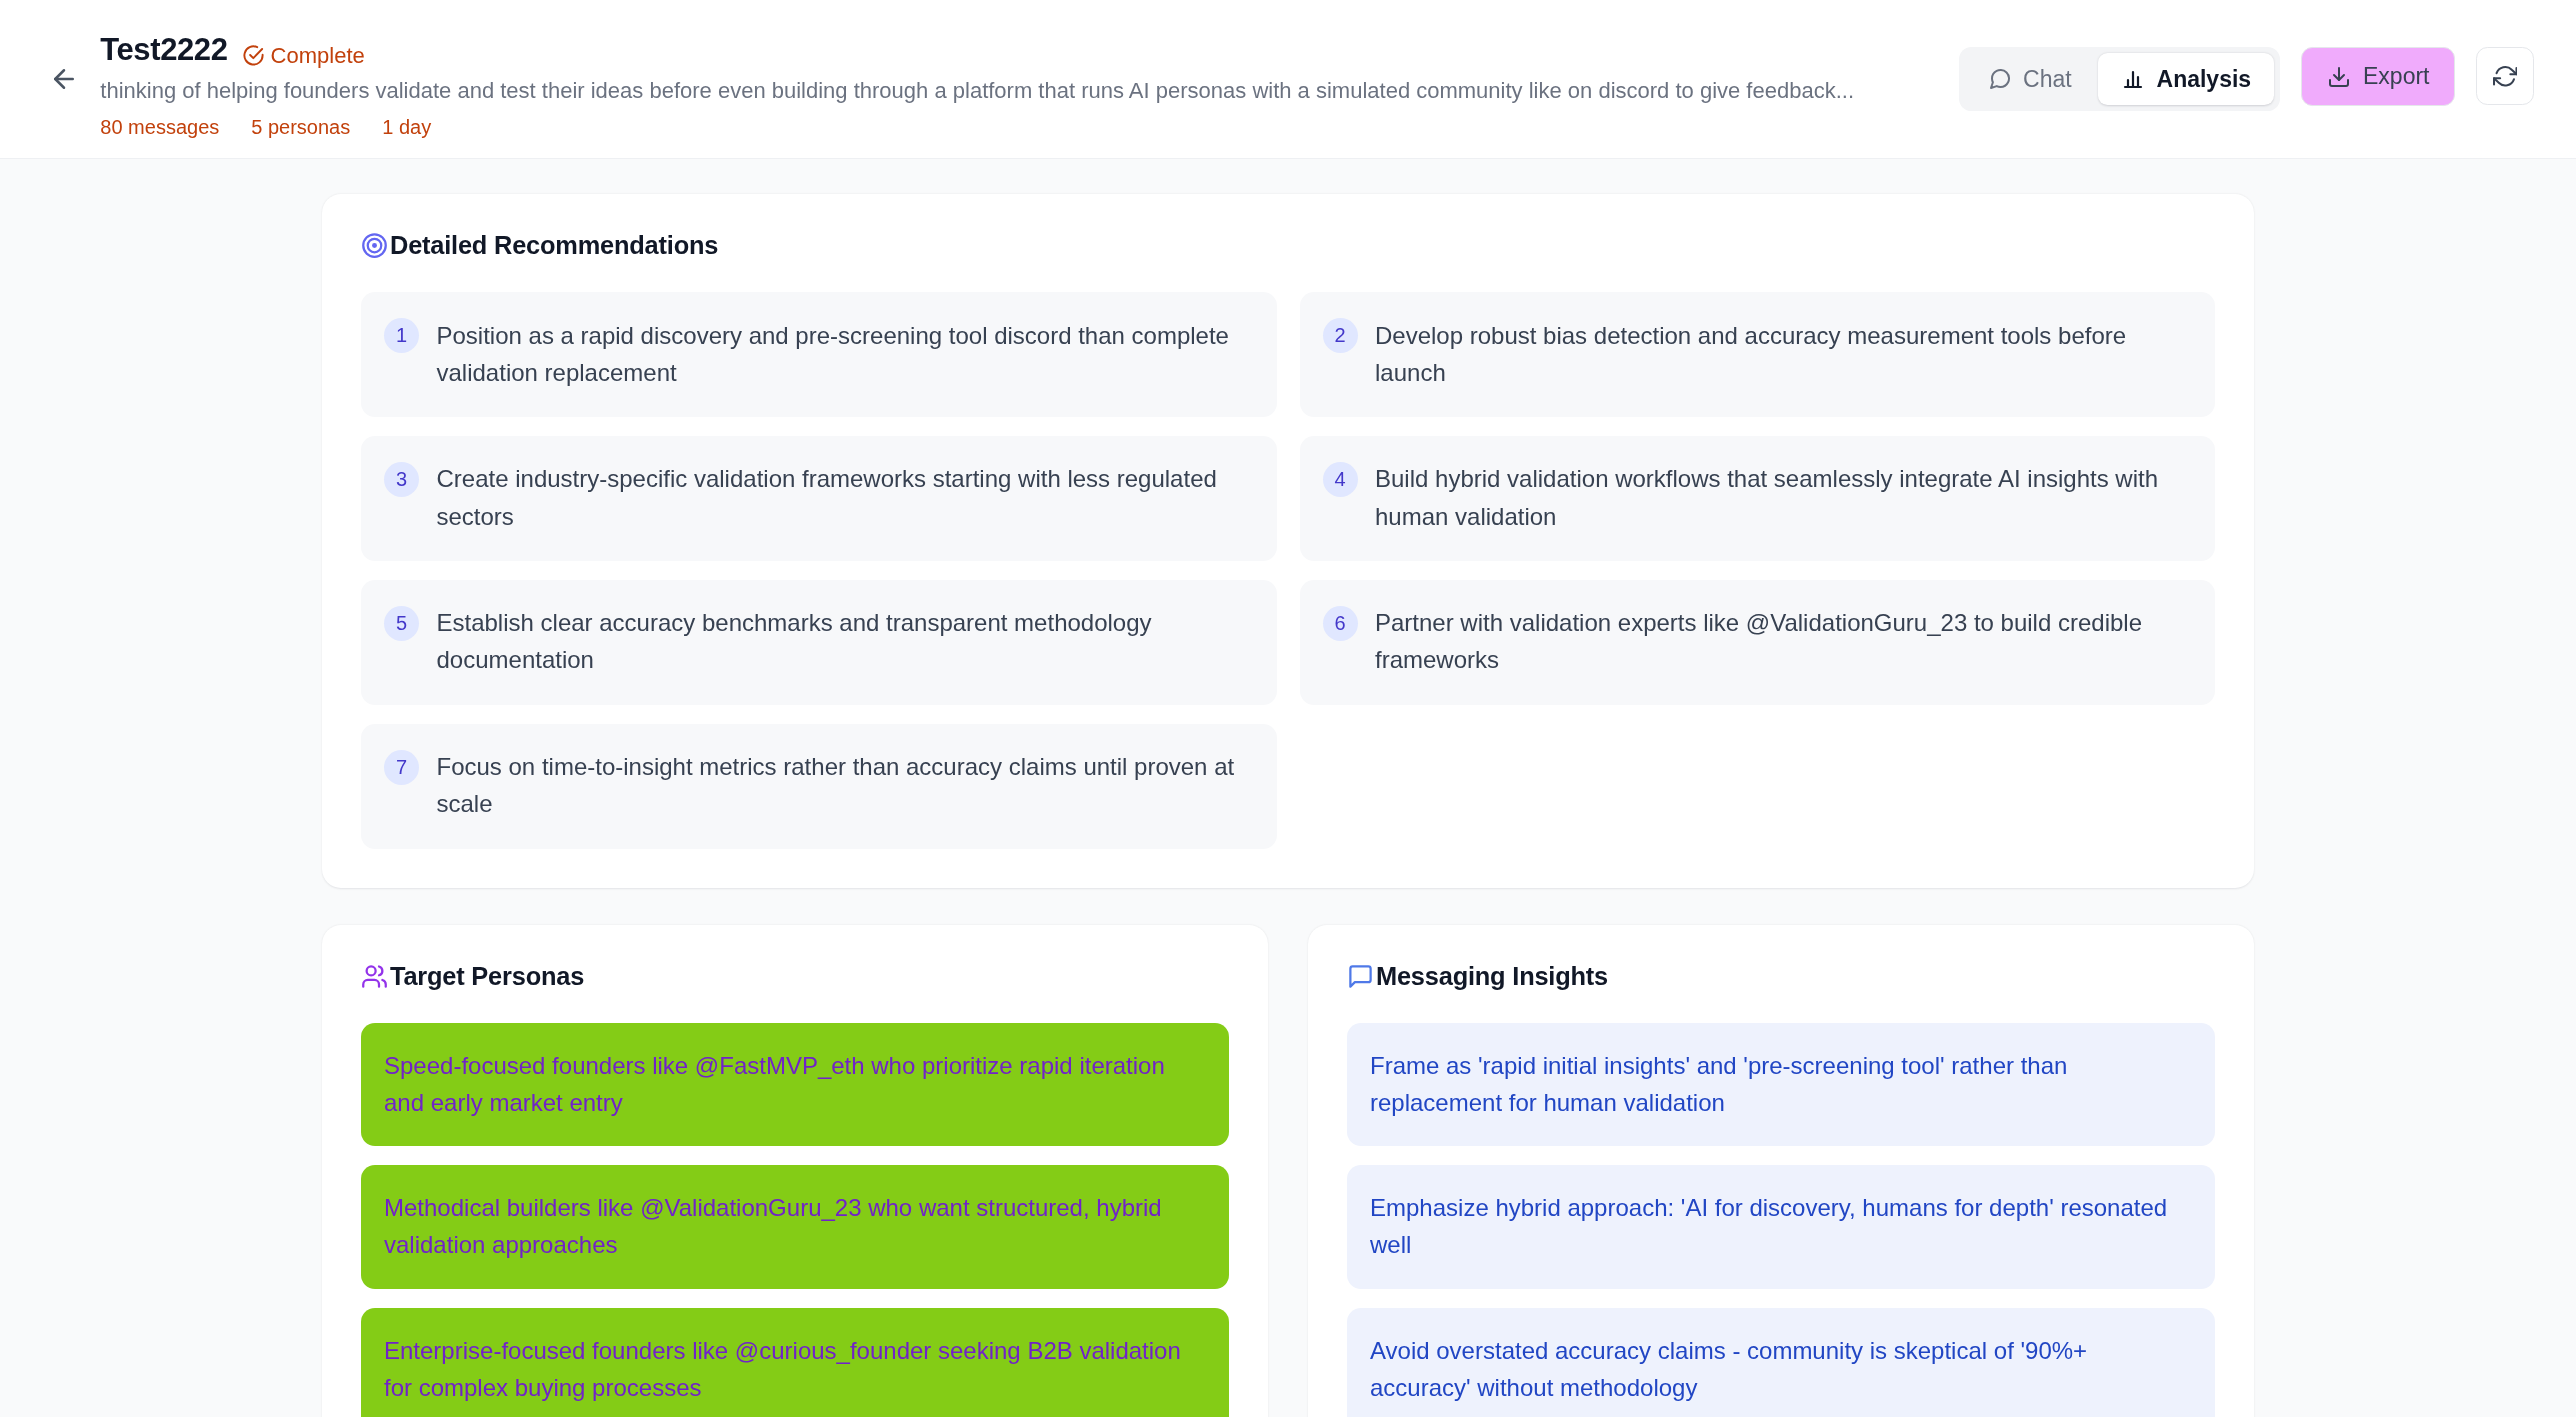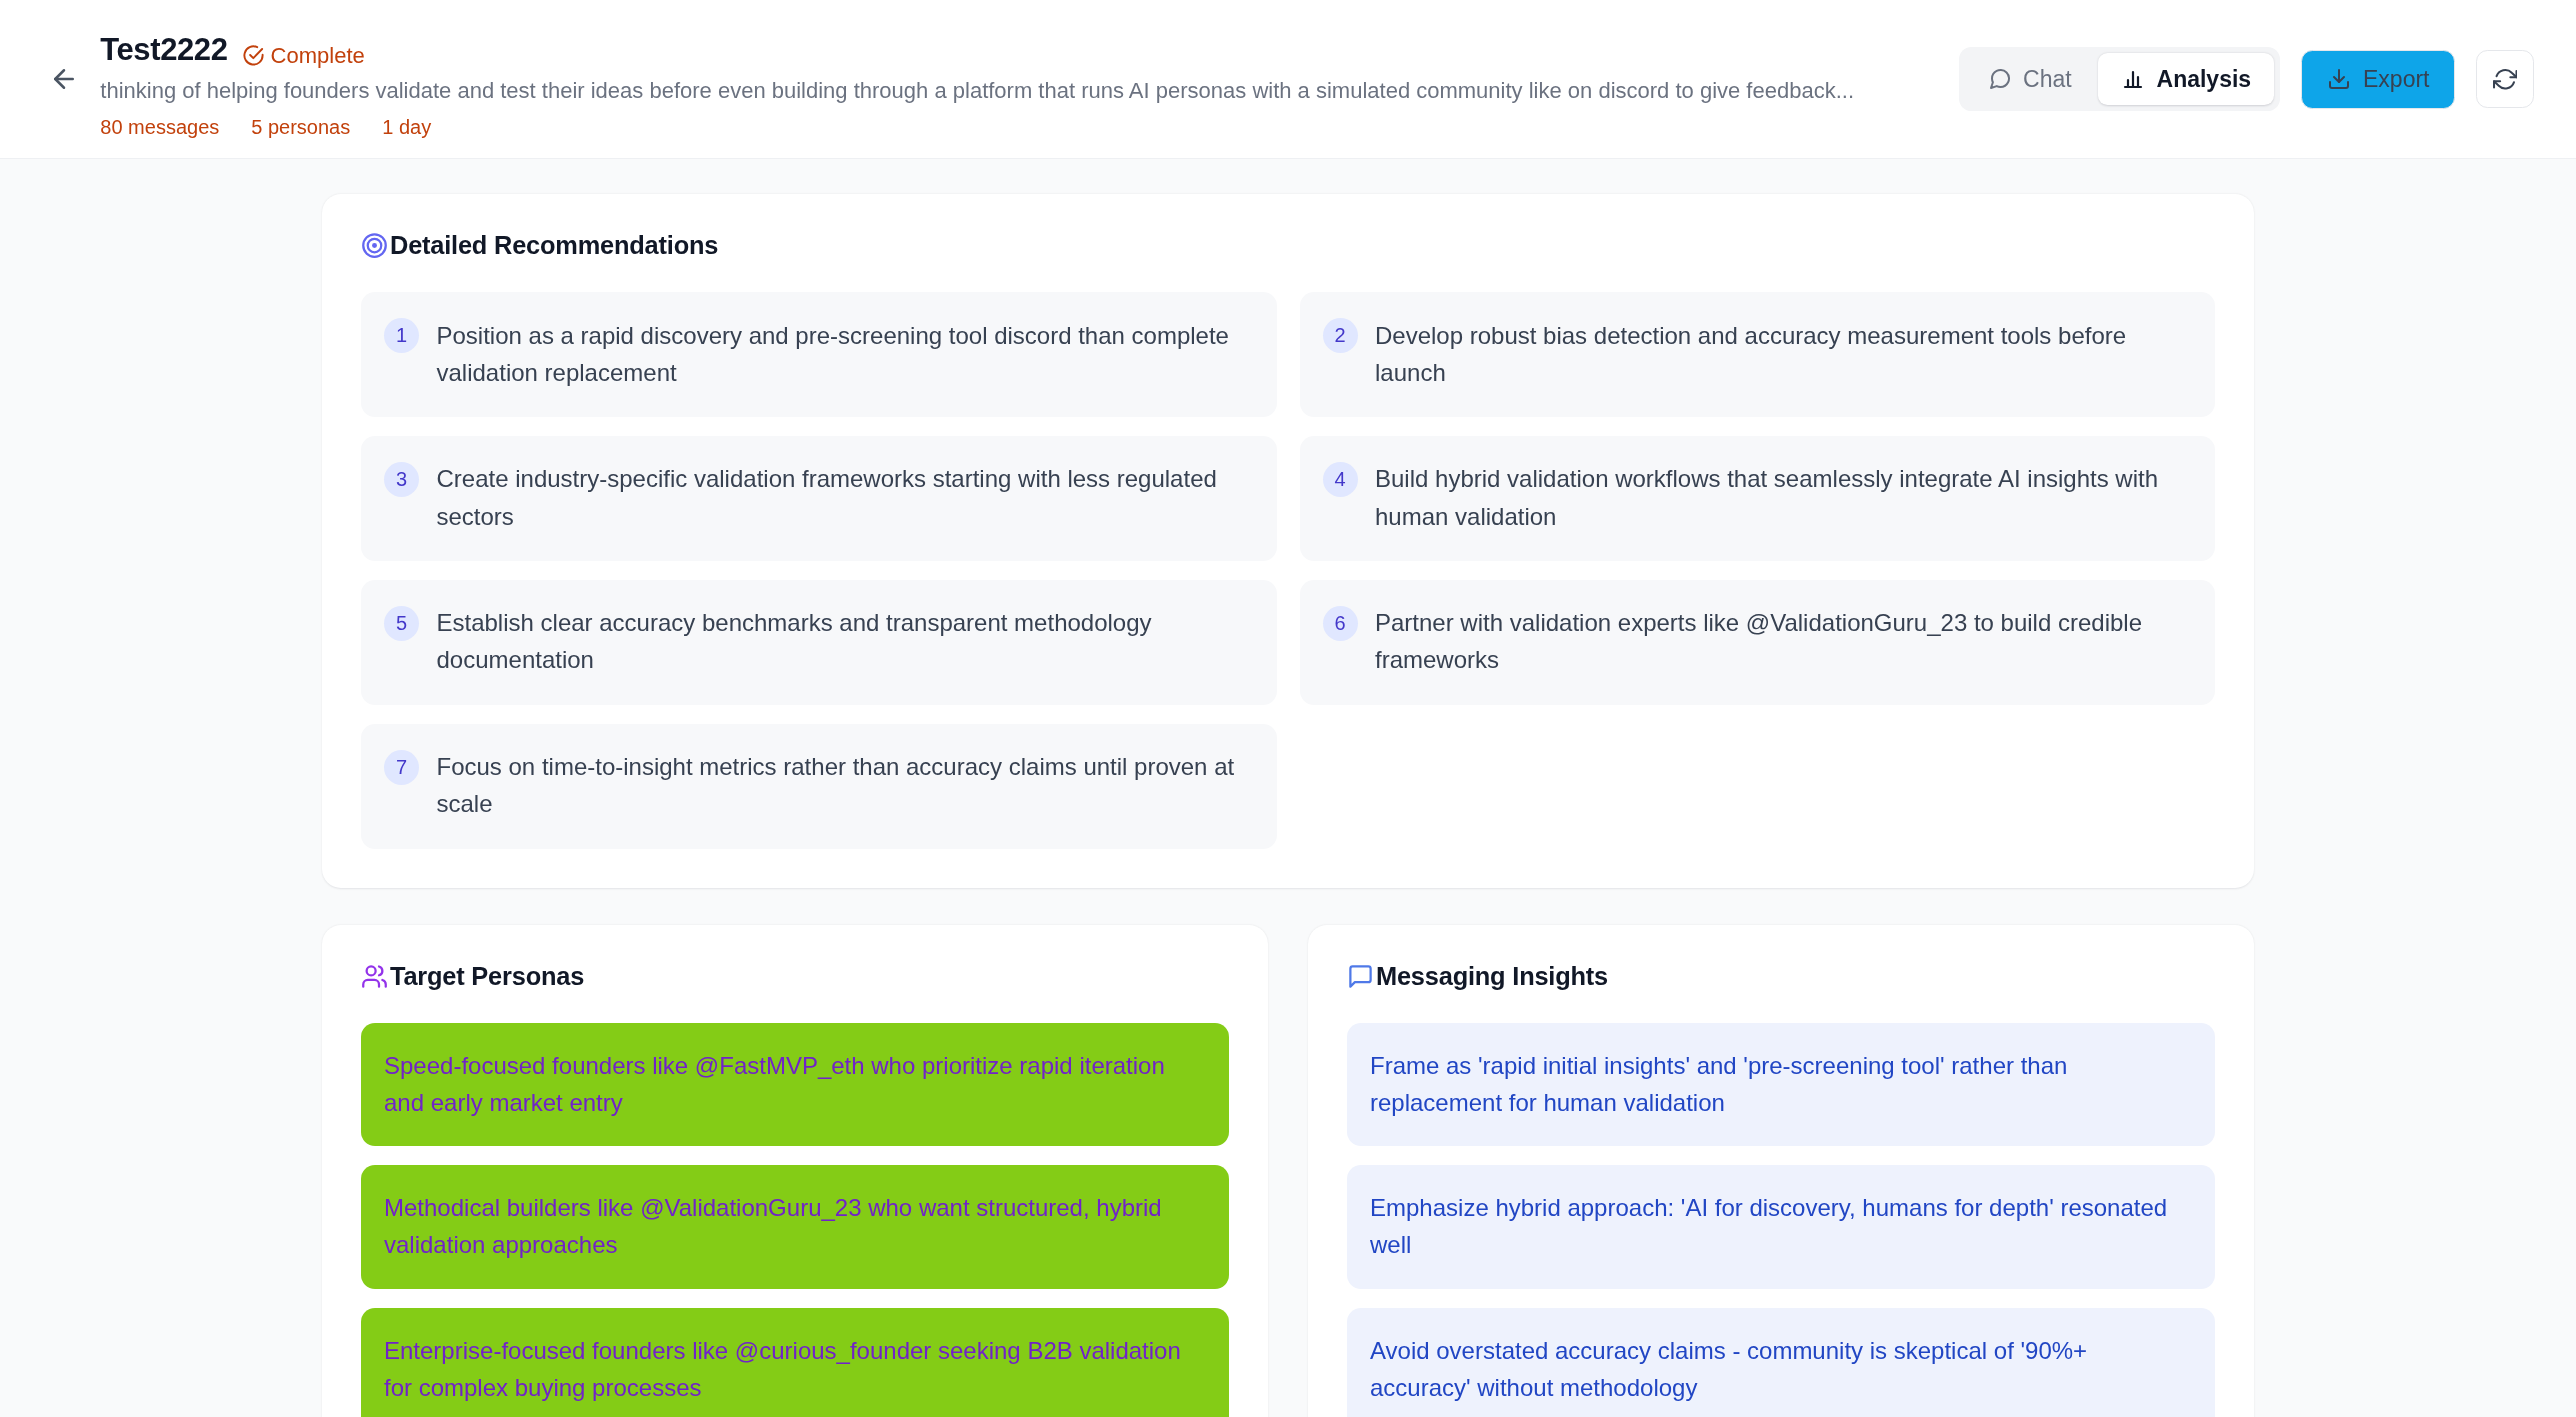--- a/index.html
+++ b/index.html
@@ -90,21 +90,21 @@
 
   .meta-row {
     display: flex;
     gap: 32px;
     font-size: 20px;
     color: #c2410c;
   }
 
   .header-actions {
     display: flex;
-    align-items: center;
+    align-items: flex-start;
     gap: 21px;
     flex: 0 0 auto;
     margin-left: 28px;
   }
 
   .segmented {
     display: flex;
     align-items: center;
     background: #F3F4F6;
     border-radius: 12.3px;
@@ -134,21 +134,21 @@
     box-shadow: 0 0.9px 2.6px rgba(16,24,40,0.10), 0 0.9px 1.8px rgba(16,24,40,0.06);
   }
 
   .ghost-btn {
     display: inline-flex;
     align-items: center;
     gap: 12.3px;
     padding: 15px 24.5px;
     border-radius: 11.4px;
     border: 1.8px solid #E5E7EB;
-    background: #0ea5e9;
+    background: #f0abfc;
     font-size: 23px;
     color: #374151;
     cursor: pointer;
     font-family: inherit;
     white-space: nowrap;
   }
 
   .icon-btn {
     width: 58px;
     height: 58px;

